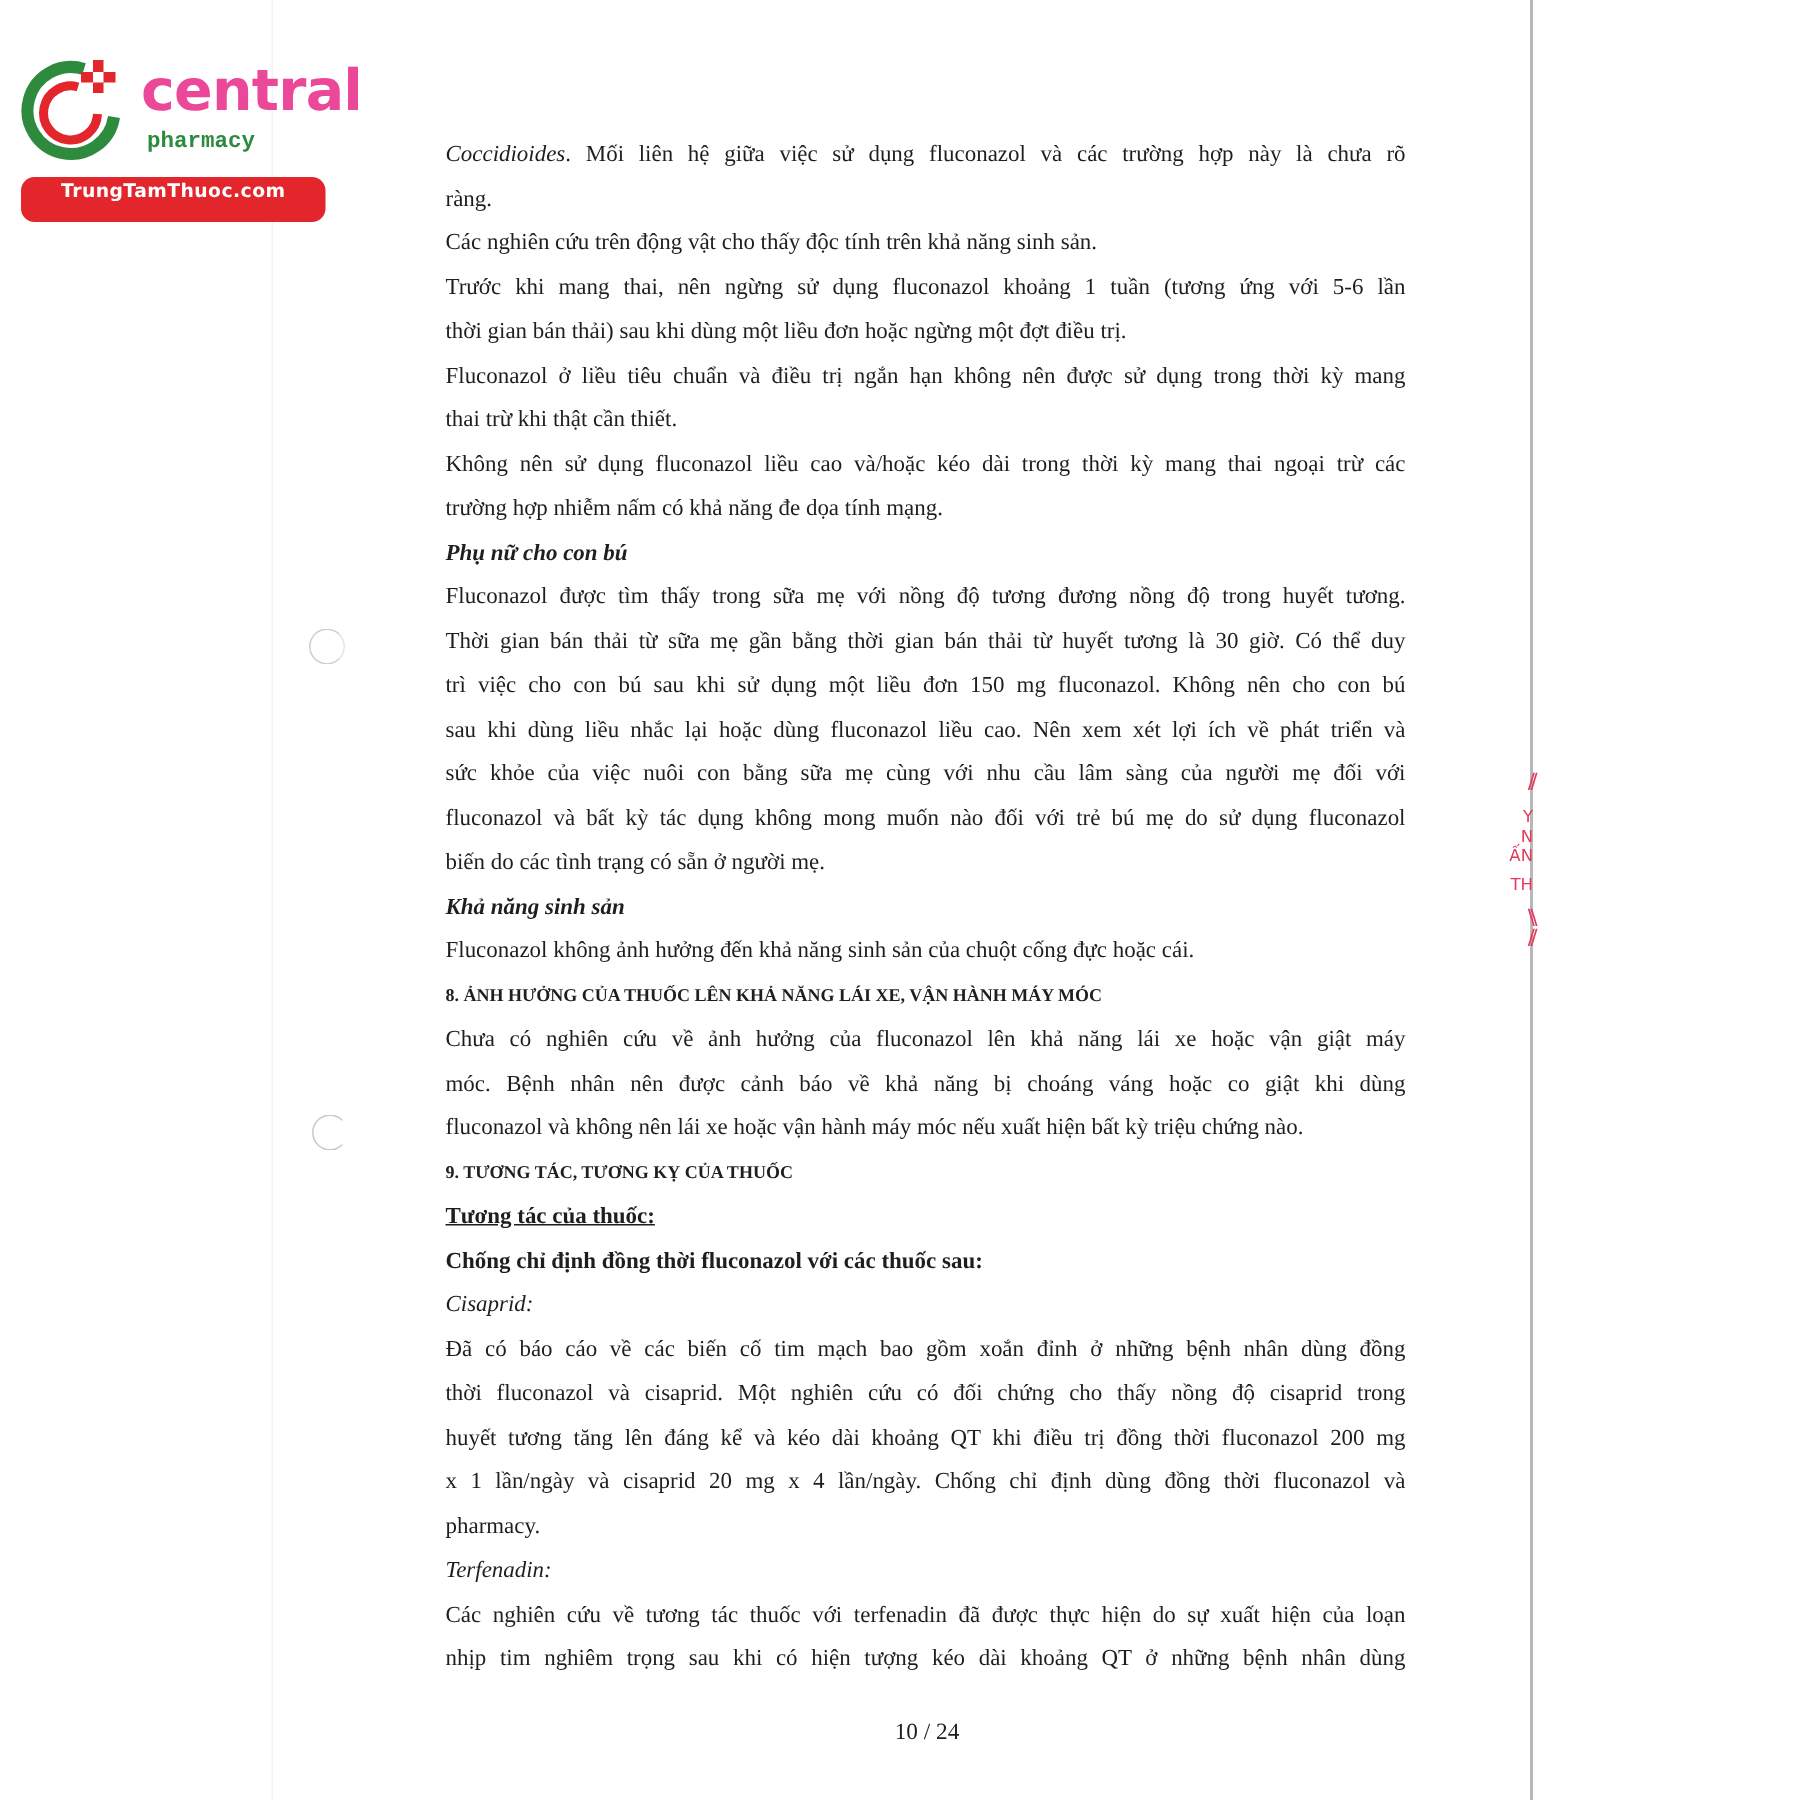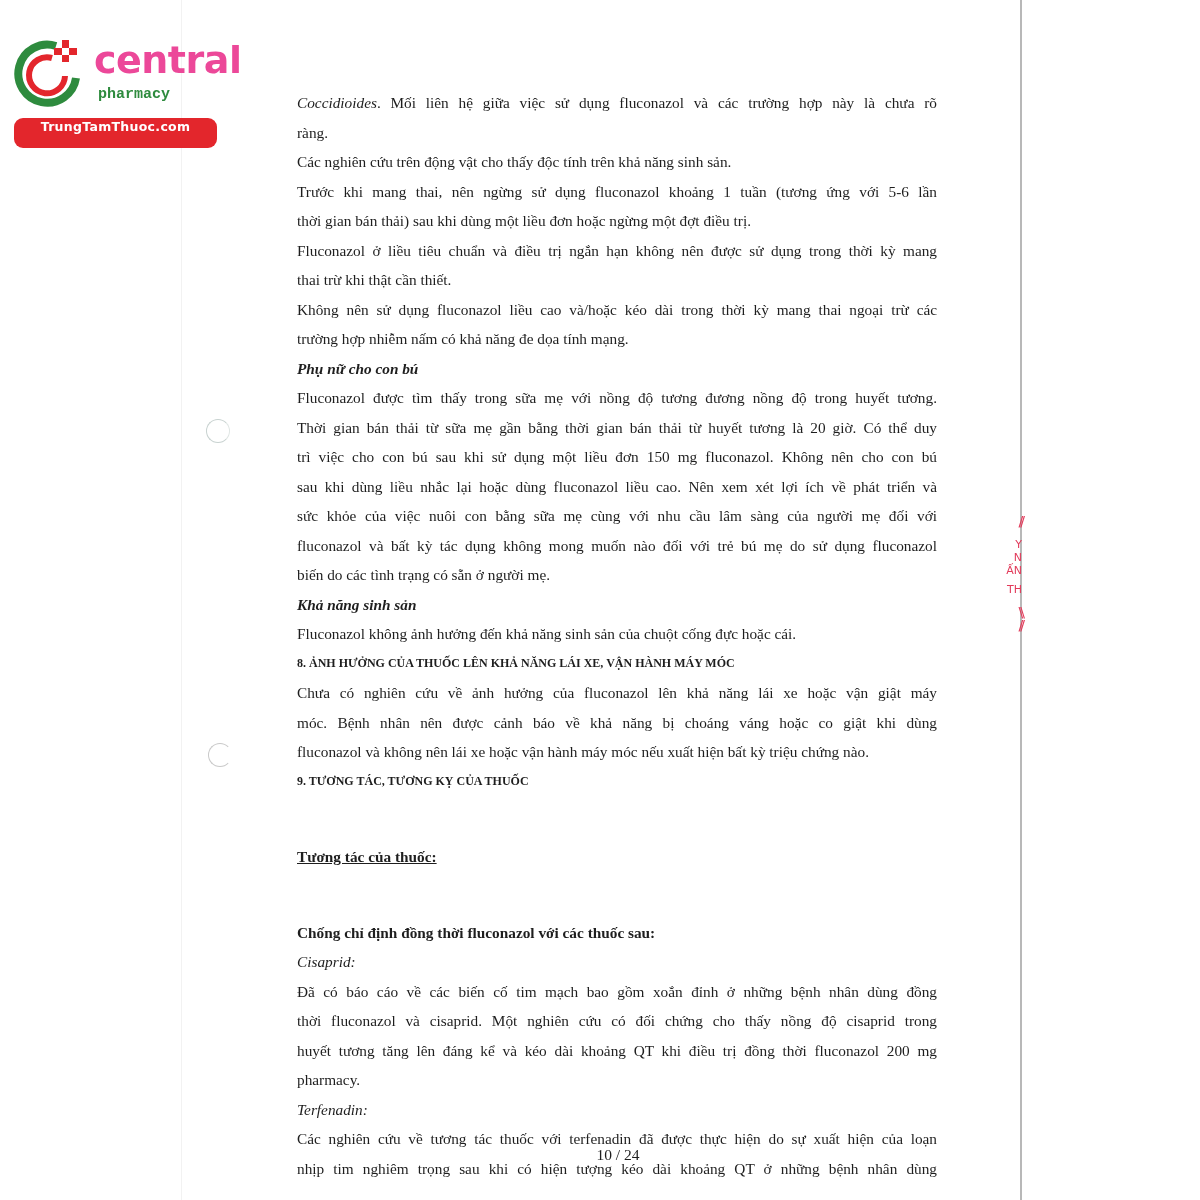--- a/index.html
+++ b/index.html
@@ -59,21 +59,21 @@
     .content {
       position: absolute; left: 297px; top: 88px; width: 640px;
     }
     .line {
       display: block; height: 29.5px; line-height: 29.5px;
       font-size: 15.3px; white-space: nowrap;
     }
     .just { text-align: justify; text-align-last: justify; }
     .it { font-style: italic; }
     .bi { font-style: italic; font-weight: bold; }
-    .b { font-weight: bold; margin-top: 46px; }
+    .b { font-weight: bold; }
     .h { font-weight: bold; font-size: 12px; }
     .u { text-decoration: underline; }
     .footer {
       position: absolute; left: 0; width: 1236px; top: 1143px;
       text-align: center; font-size: 15.5px; line-height: 24px;
     }
   </style>
 </head>
 <body>
 
@@ -117,38 +117,39 @@
     <span class="line ">ràng.</span>
     <span class="line ">Các nghiên cứu trên động vật cho thấy độc tính trên khả năng sinh sản.</span>
     <span class="line just">Trước khi mang thai, nên ngừng sử dụng fluconazol khoảng 1 tuần (tương ứng với 5-6 lần</span>
     <span class="line ">thời gian bán thải) sau khi dùng một liều đơn hoặc ngừng một đợt điều trị.</span>
     <span class="line just">Fluconazol ở liều tiêu chuẩn và điều trị ngắn hạn không nên được sử dụng trong thời kỳ mang</span>
     <span class="line ">thai trừ khi thật cần thiết.</span>
     <span class="line just">Không nên sử dụng fluconazol liều cao và/hoặc kéo dài trong thời kỳ mang thai ngoại trừ các</span>
     <span class="line ">trường hợp nhiễm nấm có khả năng đe dọa tính mạng.</span>
     <span class="line bi">Phụ nữ cho con bú</span>
     <span class="line just">Fluconazol được tìm thấy trong sữa mẹ với nồng độ tương đương nồng độ trong huyết tương.</span>
-    <span class="line just">Thời gian bán thải từ sữa mẹ gần bằng thời gian bán thải từ huyết tương là 20 giờ. Có thể duy</span>
+    <span class="line just">Thời gian bán thải từ sữa mẹ gần bằng thời gian bán thải từ huyết tương là 30 giờ. Có thể duy</span>
     <span class="line just">trì việc cho con bú sau khi sử dụng một liều đơn 150 mg fluconazol. Không nên cho con bú</span>
     <span class="line just">sau khi dùng liều nhắc lại hoặc dùng fluconazol liều cao. Nên xem xét lợi ích về phát triển và</span>
     <span class="line just">sức khỏe của việc nuôi con bằng sữa mẹ cùng với nhu cầu lâm sàng của người mẹ đối với</span>
     <span class="line just">fluconazol và bất kỳ tác dụng không mong muốn nào đối với trẻ bú mẹ do sử dụng fluconazol</span>
     <span class="line ">biến do các tình trạng có sẵn ở người mẹ.</span>
     <span class="line bi">Khả năng sinh sản</span>
     <span class="line ">Fluconazol không ảnh hưởng đến khả năng sinh sản của chuột cống đực hoặc cái.</span>
     <span class="line h">8. ẢNH HƯỞNG CỦA THUỐC LÊN KHẢ NĂNG LÁI XE, VẬN HÀNH MÁY MÓC</span>
     <span class="line just">Chưa có nghiên cứu về ảnh hưởng của fluconazol lên khả năng lái xe hoặc vận giật máy</span>
     <span class="line just">móc. Bệnh nhân nên được cảnh báo về khả năng bị choáng váng hoặc co giật khi dùng</span>
     <span class="line ">fluconazol và không nên lái xe hoặc vận hành máy móc nếu xuất hiện bất kỳ triệu chứng nào.</span>
     <span class="line h">9. TƯƠNG TÁC, TƯƠNG KỴ CỦA THUỐC</span>
     <span class="line b u">Tương tác của thuốc:</span>
     <span class="line b">Chống chỉ định đồng thời fluconazol với các thuốc sau:</span>
     <span class="line it">Cisaprid:</span>
     <span class="line just">Đã có báo cáo về các biến cố tim mạch bao gồm xoắn đỉnh ở những bệnh nhân dùng đồng</span>
     <span class="line just">thời fluconazol và cisaprid. Một nghiên cứu có đối chứng cho thấy nồng độ cisaprid trong</span>
     <span class="line just">huyết tương tăng lên đáng kể và kéo dài khoảng QT khi điều trị đồng thời fluconazol 200 mg</span>
+    <span class="line just">x 1 lần/ngày và cisaprid 20 mg x 4 lần/ngày. Chống chỉ định dùng đồng thời fluconazol và</span>
     <span class="line ">pharmacy.</span>
     <span class="line it">Terfenadin:</span>
     <span class="line just">Các nghiên cứu về tương tác thuốc với terfenadin đã được thực hiện do sự xuất hiện của loạn</span>
     <span class="line just">nhịp tim nghiêm trọng sau khi có hiện tượng kéo dài khoảng QT ở những bệnh nhân dùng</span>
   </div>
 
 <div class="footer">10 / 24</div>
 
 </body></html>

